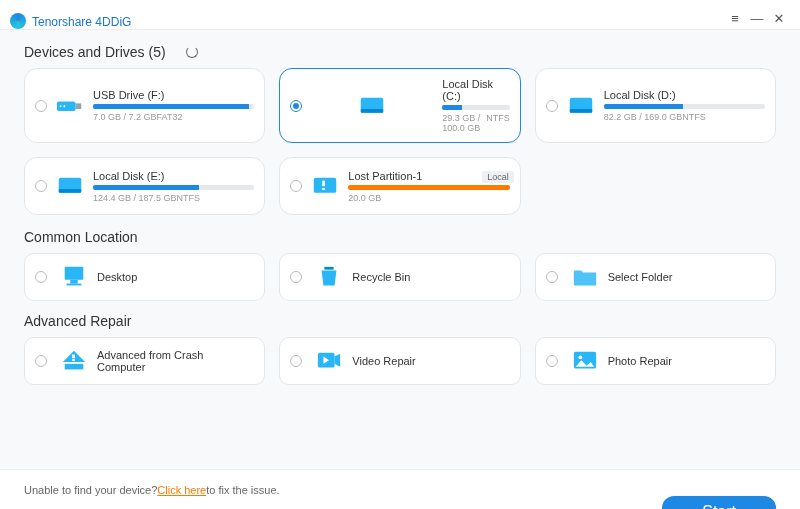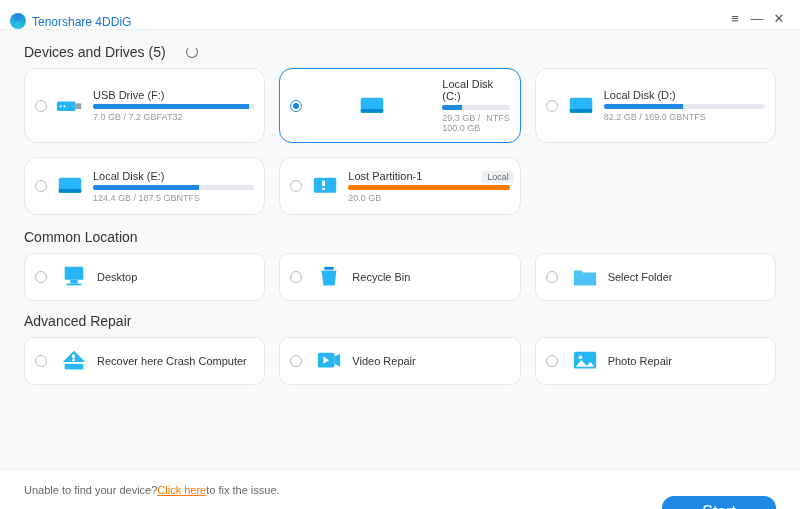--- a/index.html
+++ b/index.html
@@ -179,21 +179,21 @@
   </div>
   <div class="grid3b" id="adv-grid">
       <div class="loc-card">
         <span class="radio"></span>
         <span class="loc-icon"><svg viewBox="0 0 28 24">
             <path d="M14 2 L26 14 L2 14 Z" fill="#29b6f6"></path>
             <rect x="12" y="6" width="3" height="4" fill="#fff"></rect>
             <rect x="12" y="11" width="3" height="2" fill="#fff"></rect>
             <rect x="4" y="16" width="20" height="6" fill="#29b6f6"></rect>
           </svg></span>
-        <span class="loc-label">Recover here Crash Computer</span>
+        <span class="loc-label">Advanced from Crash Computer</span>
       </div>
       <div class="loc-card">
         <span class="radio"></span>
         <span class="loc-icon"><svg viewBox="0 0 28 24">
             <rect x="2" y="4" width="18" height="16" rx="2" fill="#29b6f6"></rect>
             <path d="M20 8 L26 5 L26 19 L20 16 Z" fill="#29b6f6"></path>
             <path d="M8 8 L14 12 L8 16 Z" fill="#fff"></path>
           </svg></span>
         <span class="loc-label">Video Repair</span>
       </div>

